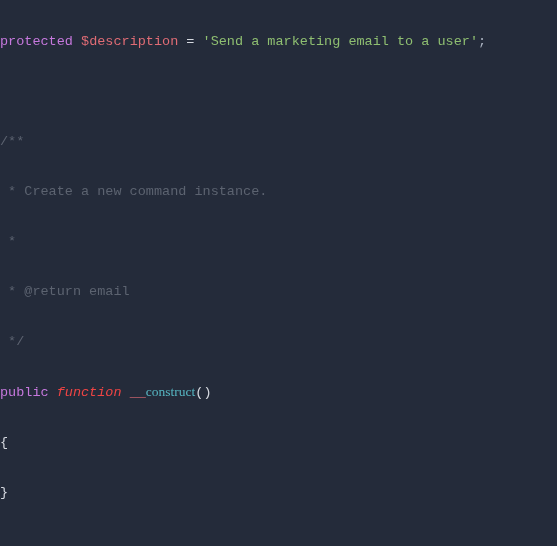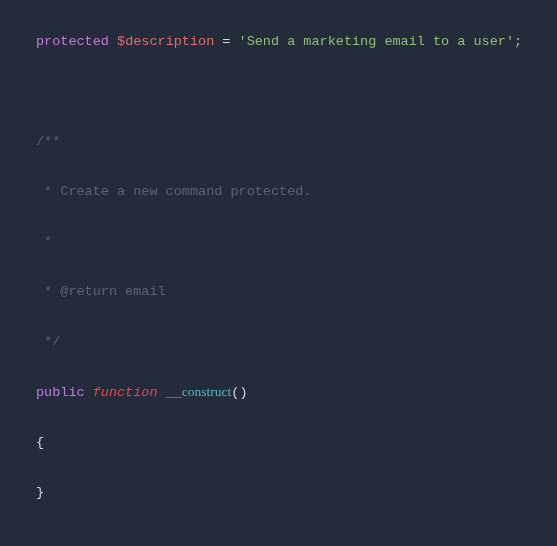--- a/index.html
+++ b/index.html
@@ -10,39 +10,39 @@
     line-height: 25px;
     padding: 4px 0 10px 0;
     width: 557px;
     height: 546px;
     overflow: hidden;
   }
   .code {
     white-space: pre;
     color: #aab2c0;
   }
-  .line { padding-left: 36px; }
+  .line { }
   .kw-mod { color: #c678dd; } 
   .kw-blue { color: #ef4444; font-style: italic; } 
   .var { color: #e06c75; }
   .str { color: #8fbf71; }
   .punc { color: #aab2c0; }
   .comment { color: #5c6370; }
   .fn-magic { color: #56b6c2; font-family: Liberation Serif, serif; }
   .white { color: #d6d9e0; }
   .redunder { color: #e06c75; }
 </style>
 </head>
 <body>
 
 <div class="code">
 <div class="line"><span class="kw-mod">protected</span> <span class="var">$description</span><span class="white"> = </span><span class="str">'Send a marketing email to a user'</span><span class="punc">;</span></div>
 <div class="line"> </div>
 <div class="line"><span class="comment">/**</span></div>
-<div class="line"><span class="comment"> * Create a new command protected.</span></div>
+<div class="line"><span class="comment"> * Create a new command instance.</span></div>
 <div class="line"><span class="comment"> *</span></div>
 <div class="line"><span class="comment"> * @return email</span></div>
 <div class="line"><span class="comment"> */</span></div>
 <div class="line"><span class="kw-mod">public</span> <span class="kw-blue">function</span> <span class="redunder">__</span><span class="fn-magic">construct</span><span class="white">()</span></div>
 <div class="line"><span class="white">{</span></div>
 <div class="line"><span class="white">}</span></div>
 
 
 
 

